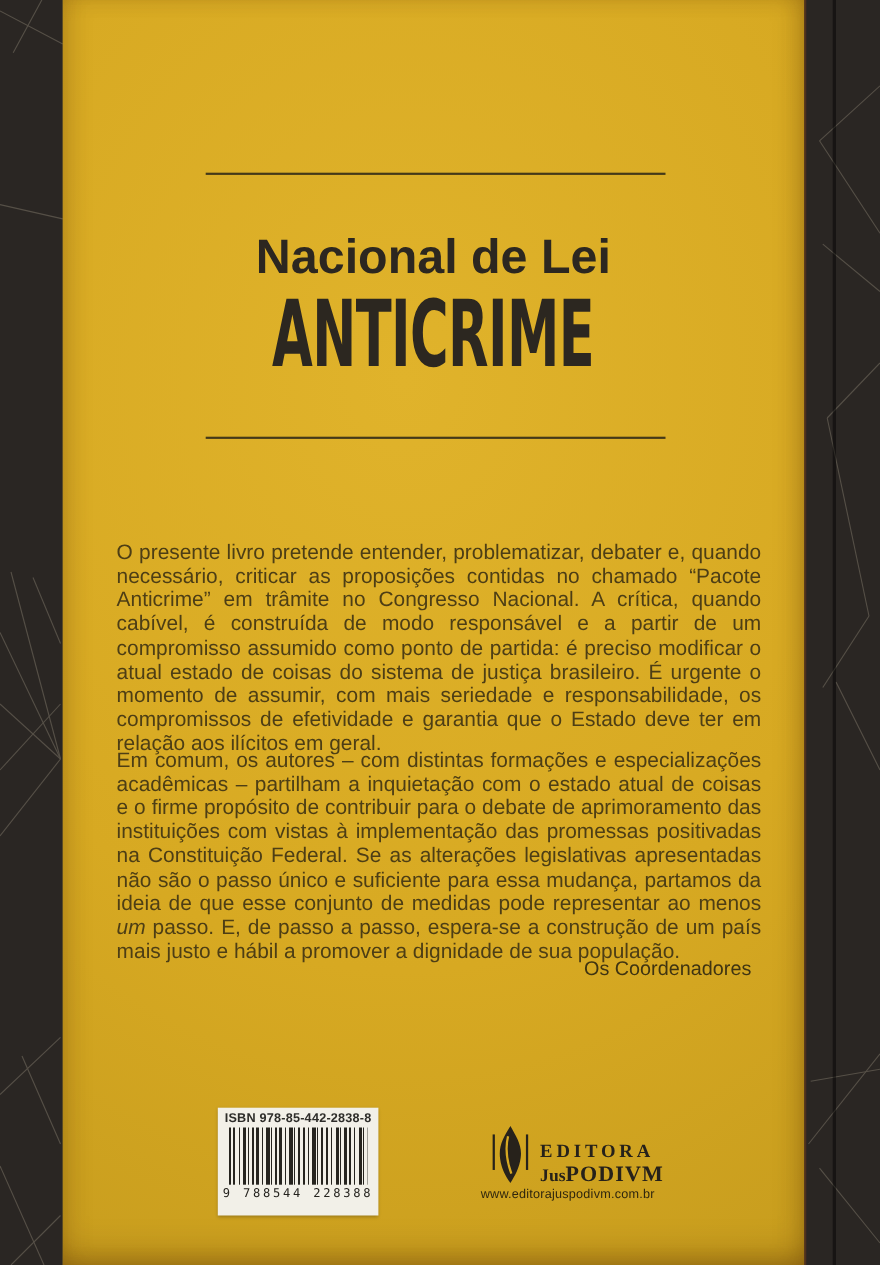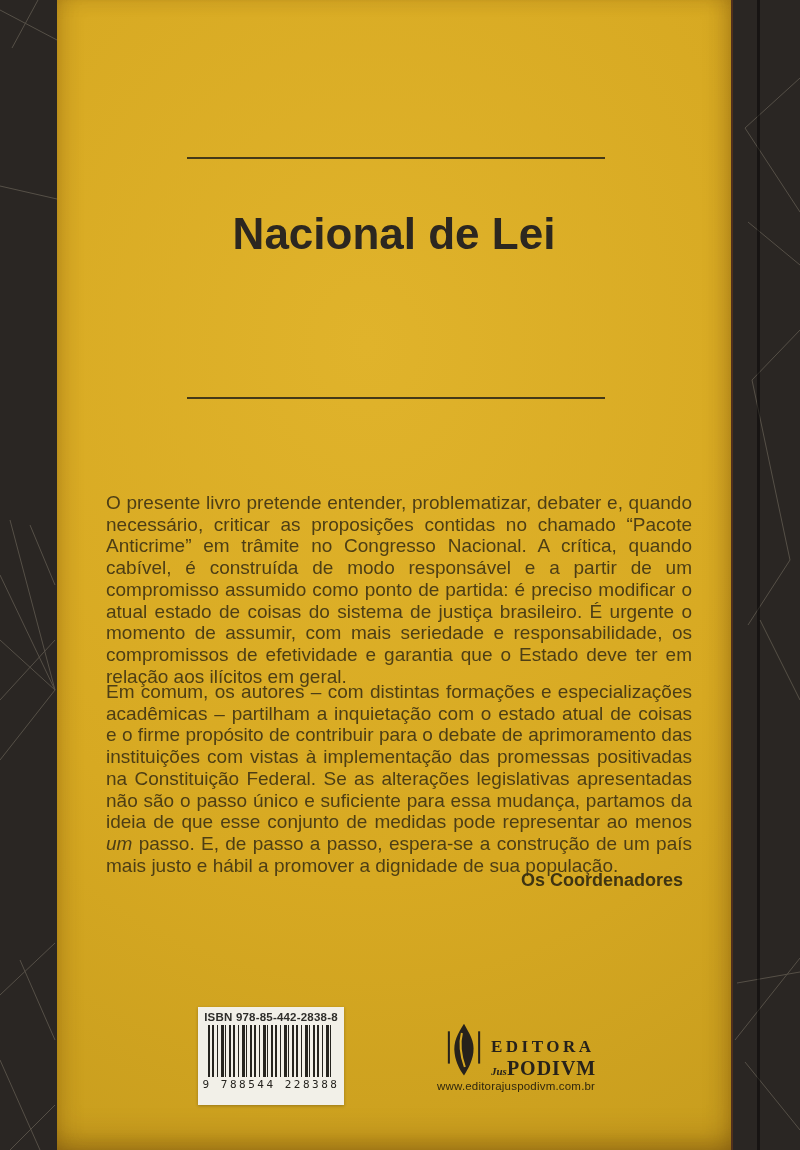--- a/index.html
+++ b/index.html
@@ -42,21 +42,21 @@
     position:absolute;left:49px;width:586px;
     font-size:19px;line-height:21.7px;color:#4d3e15;
     text-align:justify;
   }
   .p1{top:473px;}
   .p2{top:662px;}
   .bodytext .em{font-style:italic;}
 
   .signature{
     position:absolute;top:870px;right:48px;
-    font-size:18px;font-weight:bold;color:#3f3412;
+    font-size:18px;font-weight:normal;color:#3f3412;
   }
 
   
   .barcode-box{
     position:absolute;left:141px;top:1007px;width:146px;height:98px;
     background:#f2f0e8;box-shadow:0 1px 3px rgba(0,0,0,.25);
     display:flex;flex-direction:column;align-items:center;
   }
   .isbn-label{
     margin-top:4px;font-size:11.5px;font-weight:bold;color:#2e2d2a;
@@ -79,21 +79,21 @@
   
   .publisher{position:absolute;left:380px;top:1022px;width:240px;color:#26211a;}
   .publisher-row{display:flex;align-items:flex-end;}
   .flame{margin-left:10px;flex:0 0 auto;}
   .pubnames{margin-left:10px;line-height:1;}
   .pub-top{
     font-family:"Liberation Serif", serif;font-size:17px;letter-spacing:3.5px;
     font-weight:bold;
   }
   .pub-bottom{margin-top:3px;font-family:"Liberation Serif", serif;font-weight:bold;}
-  .pub-bottom .jus{font-style:italic;font-size:11px;letter-spacing:0;margin-top:32px;}
+  .pub-bottom .jus{font-size:16px;letter-spacing:0;margin-top:32px;}
   .pub-bottom .podivm{font-size:20px;letter-spacing:1px;}
   .pub-site{margin-top:2px;font-size:11.5px;color:#2f260e;letter-spacing:.2px;}
 </style>
 </head>
 <body>
 
 <svg class="backdrop-lines" viewBox="0 0 800 1150" xmlns="http://www.w3.org/2000/svg">
   <g stroke="#8a8272" stroke-width="1" opacity="0.45" fill="none">
 
     <path d="M0 10 L57 40"></path>
@@ -124,20 +124,23 @@
 </svg>
 <div class="spine-crease"></div>
 <div class="cover-edge"></div>
 
 <div class="cover">
 
   <div class="rule rule-top"></div>
 
   <div class="title-small">Nacional de Lei</div>
 
+  <div class="title-main">
+    <span>ANTICRIME</span>
+  </div>
 
   <div class="rule rule-bottom"></div>
 
   <p class="bodytext p1">O presente livro pretende entender, problematizar, debater e, quando necessário, criticar as proposições contidas no chamado “Pacote Anticrime” em trâmite no Congresso Nacional. A crítica, quando cabível, é construída de modo responsável e a partir de um compromisso assumido como ponto de partida: é preciso modificar o atual estado de coisas do sistema de justiça brasileiro. É urgente o momento de assumir, com mais seriedade e responsabilidade, os compromissos de efetividade e garantia que o Estado deve ter em relação aos ilícitos em geral.</p>
 
   <p class="bodytext p2"><span>Em comum, os autores – com distintas formações e especializações acadêmicas – partilham a inquietação com o estado atual de coisas e o firme propósito de contribuir para o debate de aprimoramento das instituições com vistas à implementação das promessas positivadas na Constituição Federal. Se as alterações legislativas apresentadas não são o passo único e suficiente para essa mudança, partamos da ideia de que esse conjunto de medidas pode representar ao menos </span><span class="em">um</span><span> passo. E, de passo a passo, espera-se a construção de um país mais justo e hábil a promover a dignidade de sua população.</span></p>
 
   <div class="signature">Os Coordenadores</div>
 
   <div class="barcode-box">

